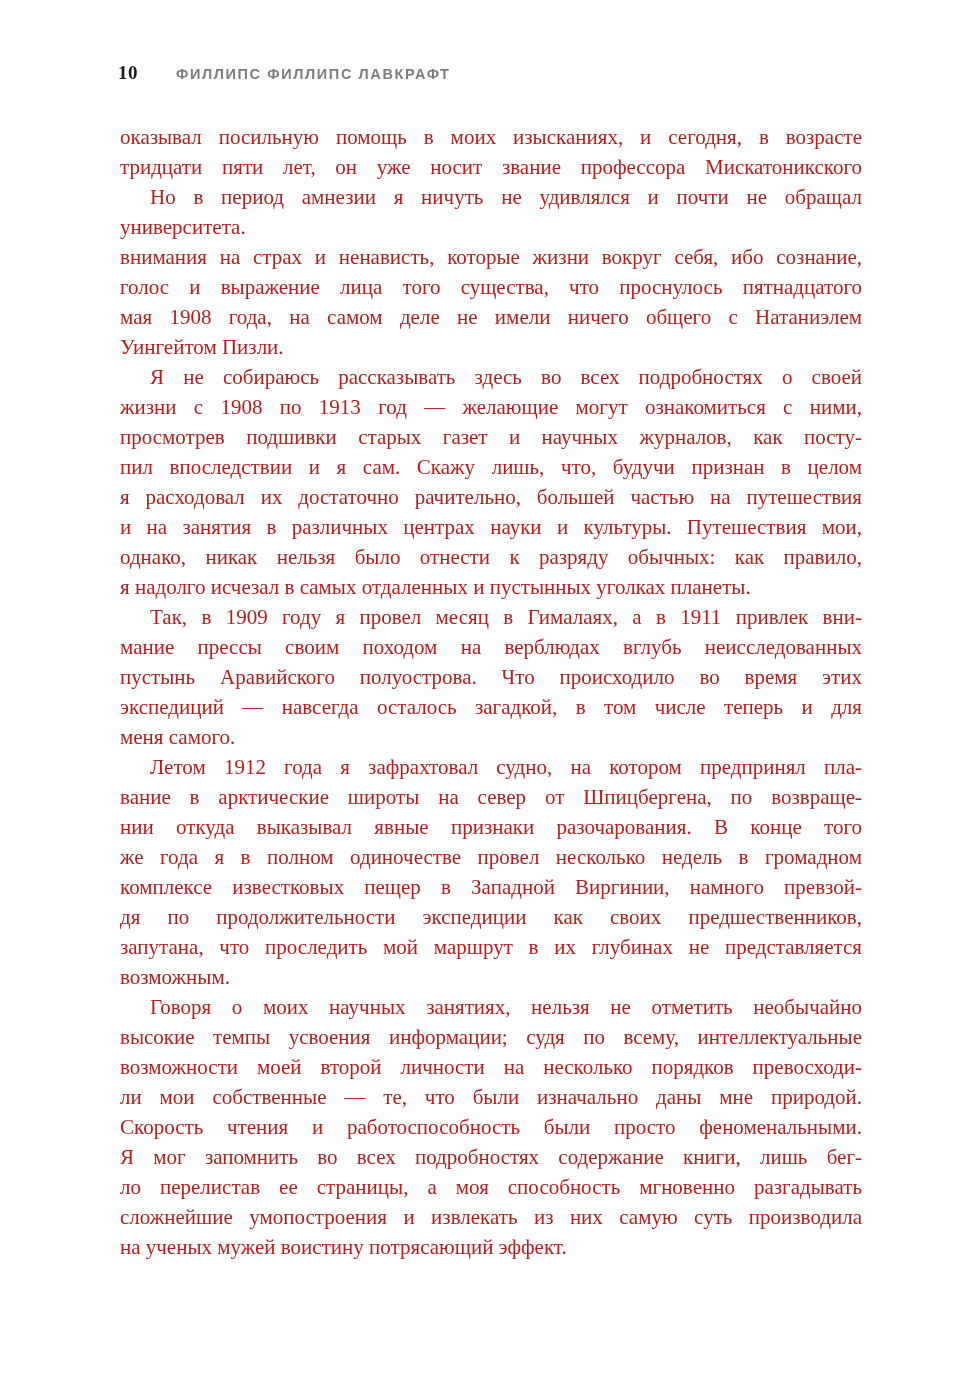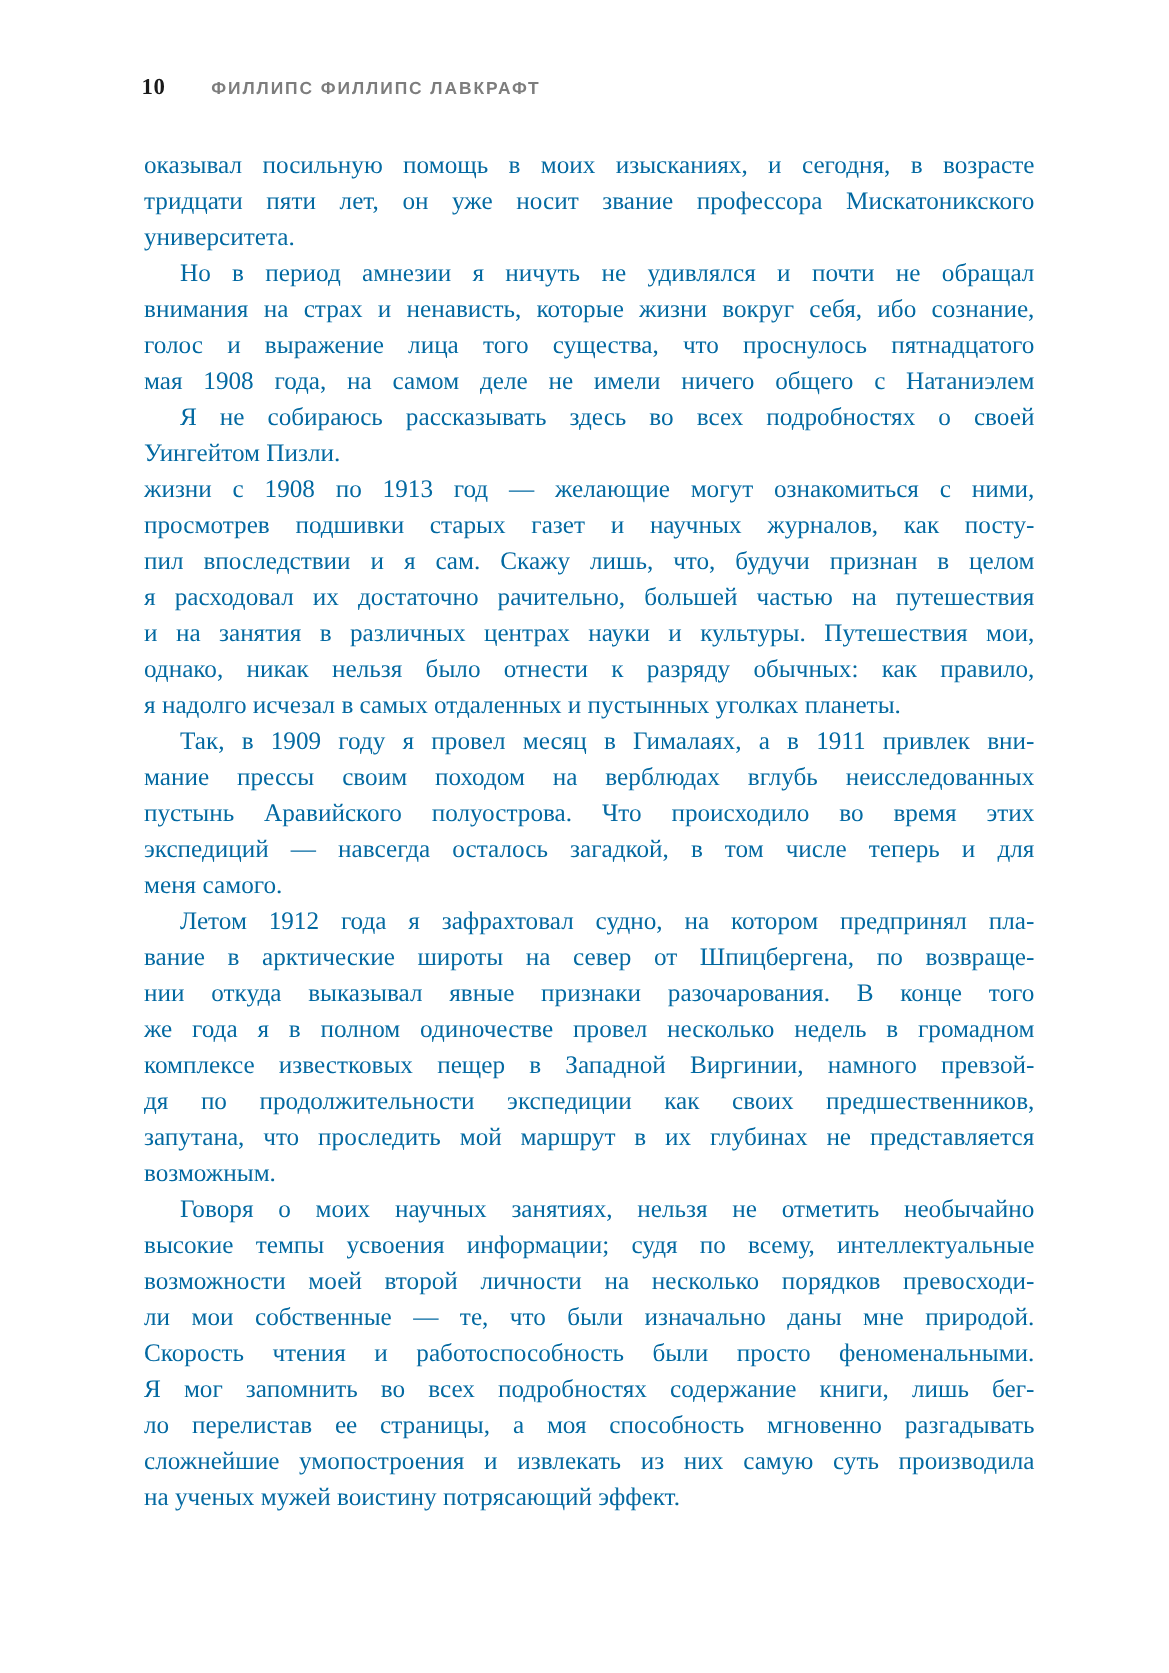--- a/index.html
+++ b/index.html
@@ -37,21 +37,21 @@
     color: #7d7d7d;
     letter-spacing: 1.6px;
   }
   .page-body {
     position: absolute;
     left: 120px;
     top: 122px;
     width: 742px;
     font-size: 21px;
     line-height: 30px;
-    color: #0369a1;
+    color: #b91c1c;
   }
   .line {
     text-align: justify;
     text-align-last: justify;
     white-space: normal;
     height: 30px;
   }
   .line.last {
     text-align-last: left;
   }
@@ -63,27 +63,27 @@
 <body>
 
 <div class="page">
   <div class="page-header">
     <span class="page-number">10</span>
     <span class="running-header">ФИЛЛИПС ФИЛЛИПС ЛАВКРАФТ</span>
   </div>
   <div class="page-body">
       <div class="line">оказывал посильную помощь в моих изысканиях, и сегодня, в возрасте</div>
       <div class="line">тридцати пяти лет, он уже носит звание профессора Мискатоникского</div>
+      <div class="line indent">Но в период амнезии я ничуть не удивлялся и почти не обращал</div>
       <div class="line last">университета.</div>
-      <div class="line indent">Но в период амнезии я ничуть не удивлялся и почти не обращал</div>
       <div class="line">внимания на страх и ненависть, которые жизни вокруг себя, ибо сознание,</div>
       <div class="line">голос и выражение лица того существа, что проснулось пятнадцатого</div>
       <div class="line">мая 1908 года, на самом деле не имели ничего общего с Натаниэлем</div>
+      <div class="line last">Уингейтом Пизли.</div>
       <div class="line indent">Я не собираюсь рассказывать здесь во всех подробностях о своей</div>
-      <div class="line last">Уингейтом Пизли.</div>
       <div class="line">жизни с 1908 по 1913 год — желающие могут ознакомиться с ними,</div>
       <div class="line">просмотрев подшивки старых газет и научных журналов, как посту-</div>
       <div class="line">пил впоследствии и я сам. Скажу лишь, что, будучи признан в целом</div>
       <div class="line">я расходовал их достаточно рачительно, большей частью на путешествия</div>
       <div class="line">и на занятия в различных центрах науки и культуры. Путешествия мои,</div>
       <div class="line">однако, никак нельзя было отнести к разряду обычных: как правило,</div>
       <div class="line last">я надолго исчезал в самых отдаленных и пустынных уголках планеты.</div>
       <div class="line indent">Так, в 1909 году я провел месяц в Гималаях, а в 1911 привлек вни-</div>
       <div class="line">мание прессы своим походом на верблюдах вглубь неисследованных</div>
       <div class="line">пустынь Аравийского полуострова. Что происходило во время этих</div>

